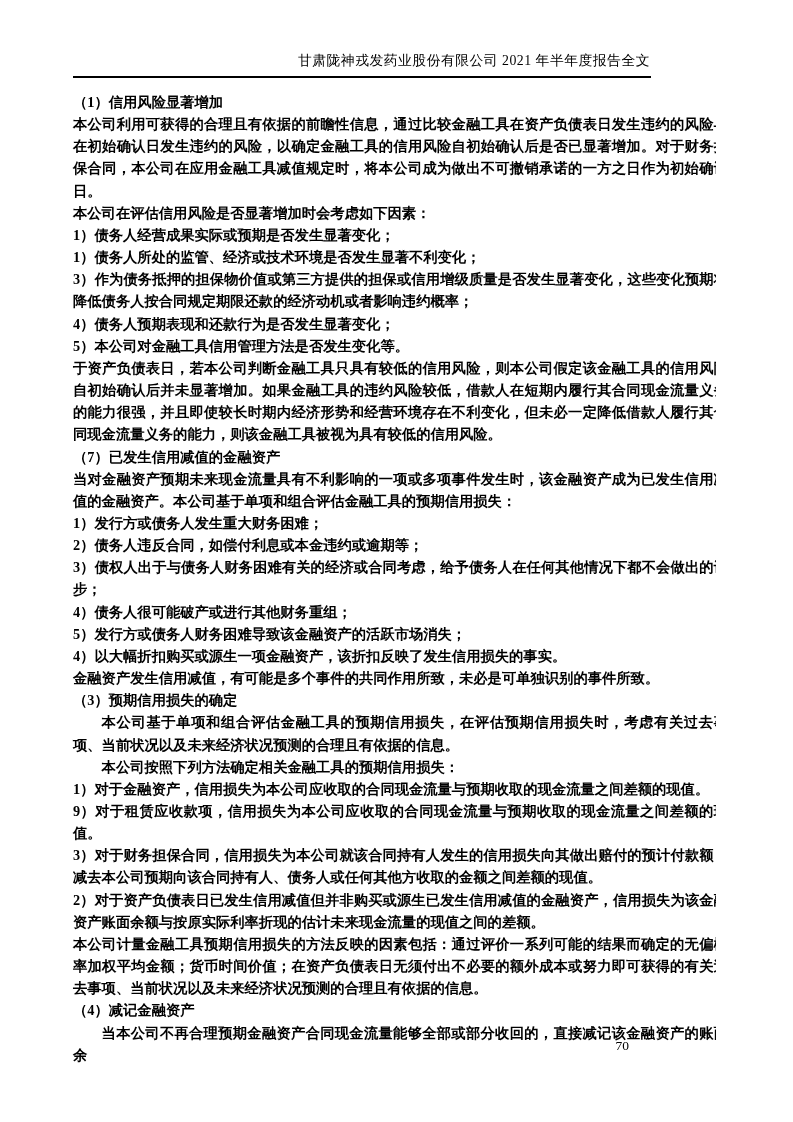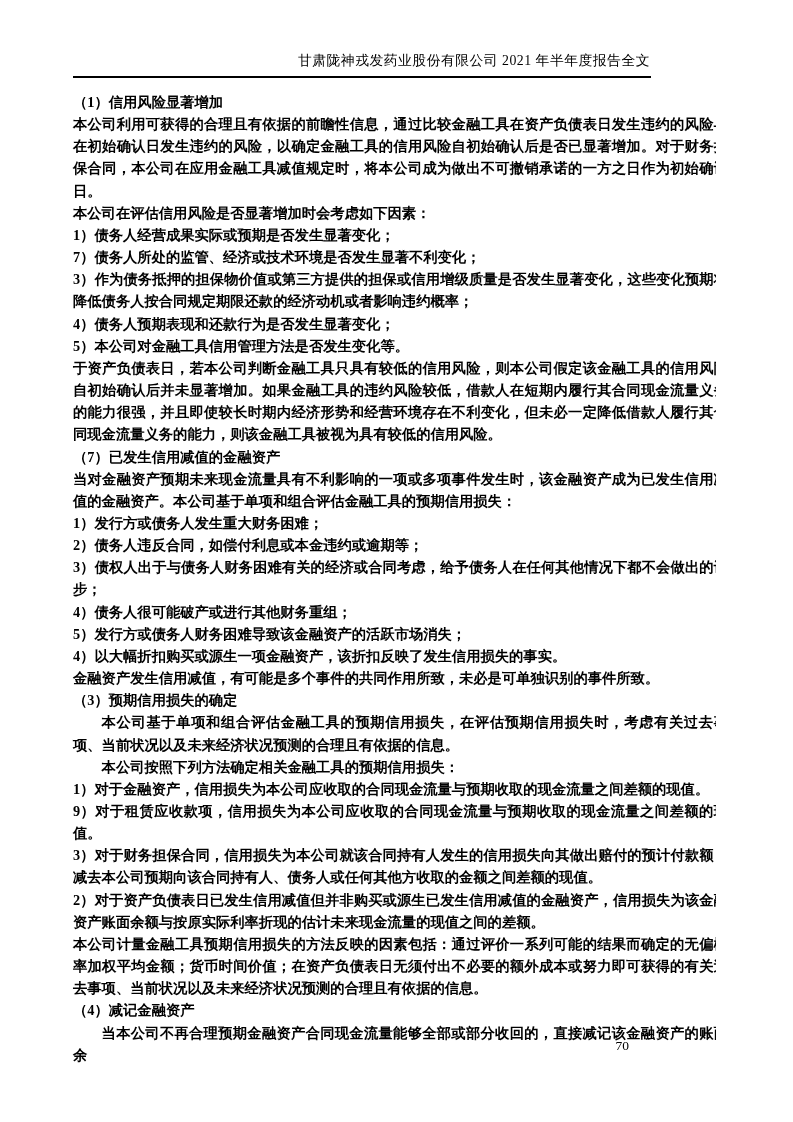--- a/index.html
+++ b/index.html
@@ -64,21 +64,21 @@
 <body>
 
 <div class="page">
   <div class="report-header">甘肃陇神戎发药业股份有限公司 2021 年半年度报告全文</div>
   <div class="header-rule"></div>
   <div class="doc-body">
       <p>（1）信用风险显著增加</p>
       <p>本公司利用可获得的合理且有依据的前瞻性信息，通过比较金融工具在资产负债表日发生违约的风险与在初始确认日发生违约的风险，以确定金融工具的信用风险自初始确认后是否已显著增加。对于财务担保合同，本公司在应用金融工具减值规定时，将本公司成为做出不可撤销承诺的一方之日作为初始确认日。</p>
       <p>本公司在评估信用风险是否显著增加时会考虑如下因素：</p>
       <p>1）债务人经营成果实际或预期是否发生显著变化；</p>
-      <p>7）债务人所处的监管、经济或技术环境是否发生显著不利变化；</p>
+      <p>1）债务人所处的监管、经济或技术环境是否发生显著不利变化；</p>
       <p>3）作为债务抵押的担保物价值或第三方提供的担保或信用增级质量是否发生显著变化，这些变化预期将降低债务人按合同规定期限还款的经济动机或者影响违约概率；</p>
       <p>4）债务人预期表现和还款行为是否发生显著变化；</p>
       <p>5）本公司对金融工具信用管理方法是否发生变化等。</p>
       <p>于资产负债表日，若本公司判断金融工具只具有较低的信用风险，则本公司假定该金融工具的信用风险自初始确认后并未显著增加。如果金融工具的违约风险较低，借款人在短期内履行其合同现金流量义务的能力很强，并且即使较长时期内经济形势和经营环境存在不利变化，但未必一定降低借款人履行其合同现金流量义务的能力，则该金融工具被视为具有较低的信用风险。</p>
       <p>（7）已发生信用减值的金融资产</p>
       <p>当对金融资产预期未来现金流量具有不利影响的一项或多项事件发生时，该金融资产成为已发生信用减值的金融资产。本公司基于单项和组合评估金融工具的预期信用损失：</p>
       <p>1）发行方或债务人发生重大财务困难；</p>
       <p>2）债务人违反合同，如偿付利息或本金违约或逾期等；</p>
       <p>3）债权人出于与债务人财务困难有关的经济或合同考虑，给予债务人在任何其他情况下都不会做出的让步；</p>
       <p>4）债务人很可能破产或进行其他财务重组；</p>

